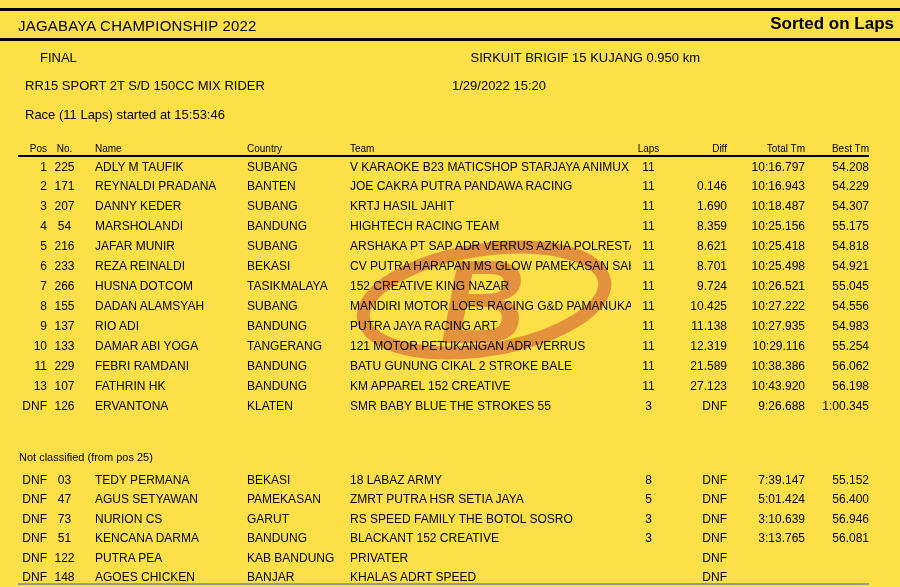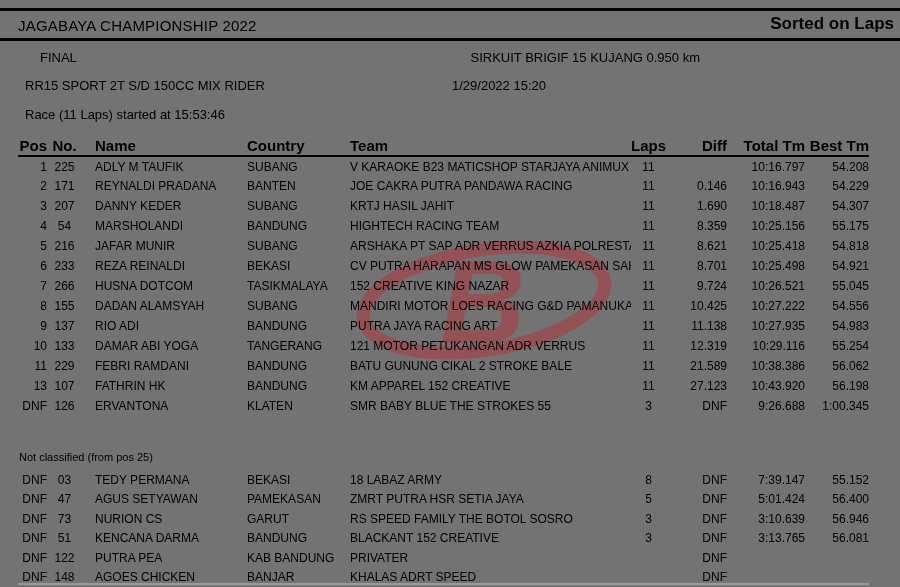--- a/index.html
+++ b/index.html
@@ -3,21 +3,21 @@
 <meta charset="utf-8">
 <style>
   * { margin: 0; padding: 0; box-sizing: border-box; }
   html, body { background: #e8e8e8; }
   body { font-family: "Liberation Sans", sans-serif; }
 
   .page {
     position: relative;
     width: 900px;
     height: 587px;
-    background: #737373;
+    background: #fde047;
     color: #000;
     overflow: hidden;
     margin: 0 auto;
   }
 
   .rule { position: absolute; background: #000; }
   .rule-top    { left: 0; top: 8px;  width: 900px; height: 3px; }
   .rule-title  { left: 0; top: 38px; width: 900px; height: 3px; }
   .rule-bottom { left: 18px; top: 583px; width: 851px; height: 2px; background: #9a9a9a; }
 
@@ -56,21 +56,21 @@
   table.results col.c-no      { width: 35px; }
   table.results col.c-name    { width: 165px; }
   table.results col.c-country { width: 103px; }
   table.results col.c-team    { width: 281px; }
   table.results col.c-laps    { width: 35px; }
   table.results col.c-diff    { width: 61px; }
   table.results col.c-total   { width: 78px; }
   table.results col.c-best    { width: 64px; }
 
   table.results th {
-    font-size: 15px; font-weight: bold;
+    font-size: 10px; font-weight: normal;
     border-bottom: 2px solid #000;
     height: 22px; vertical-align: bottom; padding-bottom: 1px;
   }
   table.results td { height: 20px; vertical-align: middle; }
   table.results.nc td { height: 19.5px; }
 
   .col-pos   { text-align: right; }
   .col-no    { text-align: center; }
   .col-name  { text-align: left; padding-left: 13px; white-space: nowrap; overflow: hidden; }
   .col-country { text-align: left; white-space: nowrap; overflow: hidden; }

